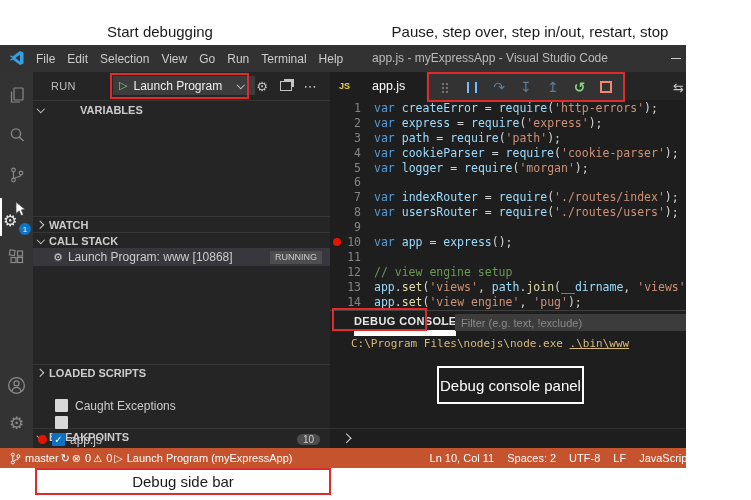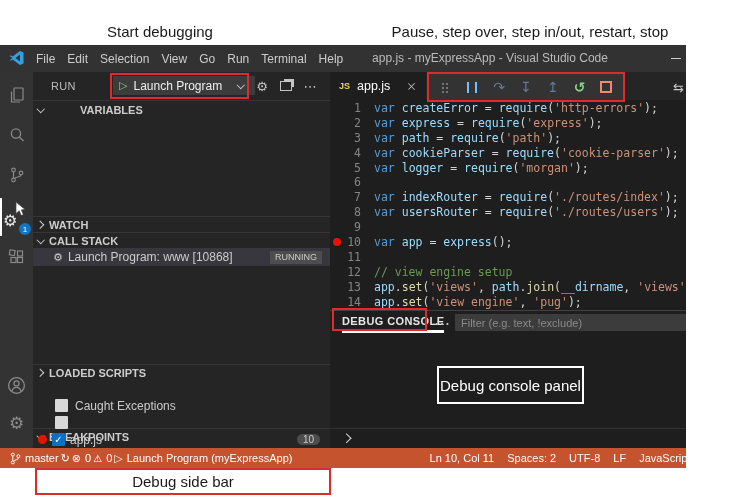--- a/index.html
+++ b/index.html
@@ -69,21 +69,21 @@
   .bp-row.with-dot{padding-left:5px;gap:5px;}
   .bp-reddot{width:9px;height:9px;border-radius:50%;background:#e51400;flex:none;}
   .cb{width:13px;height:13px;background:#d8d8d8;border-radius:1px;flex:none;}
   .cb.checked{background:#0e70c4;color:#fff;font-size:10px;line-height:13px;text-align:center;}
   .cb.checked::before{content:"✓";}
   .badge-count{margin-left:auto;margin-right:10px;background:#4d4d4d;color:#cccccc;font-size:10px;padding:0px 6px;border-radius:8px;}
 
   
   .editorcol{position:absolute;left:330px;top:27px;right:0;bottom:20px;background:#1e1e1e;}
   .tabbar{position:absolute;top:0;left:0;right:0;height:28px;background:#252526;}
-  .tab{position:absolute;left:0;top:0;width:96px;height:28px;background:#1e1e1e;display:flex;align-items:center;padding:0 9px;gap:7px;box-sizing:border-box;}
+  .tab{position:absolute;left:0;top:0;width:96px;height:28px;background:#1e1e1e;display:flex;align-items:center;padding:0 9px;gap:22px;box-sizing:border-box;}
   .js-badge{color:#e8d44d;font-size:9px;font-weight:bold;}
   .tab-label{color:#ffffff;font-size:12.5px;flex:1;}
   .tab .x-icon{transform:scale(.8);}
   .dbg-toolbar{position:absolute;left:97px;top:0;width:188px;height:26px;background:#333333;border:2px solid #df2b2b;
                display:flex;align-items:center;justify-content:space-around;padding:0 3px;}
   .tb-btn{display:flex;align-items:center;justify-content:center;width:20px;height:20px;}
   .i-grip{position:relative;width:8px;height:11px;}
   .i-grip::before{content:"";position:absolute;left:1px;top:1px;width:2px;height:2px;border-radius:50%;background:#8a8a8a;
     box-shadow:0 4px 0 #8a8a8a,0 8px 0 #8a8a8a,4px 0 0 #8a8a8a,4px 4px 0 #8a8a8a,4px 8px 0 #8a8a8a;}
   .i-pause{width:6px;height:11px;border-left:2.5px solid #75beff;border-right:2.5px solid #75beff;}
@@ -107,22 +107,22 @@
   .bp-cell{width:13px;display:flex;align-items:center;justify-content:center;flex:none;height:100%;}
   .bp-dot{width:8px;height:8px;border-radius:50%;background:#e51400;}
   .ln{width:18px;text-align:right;color:#858585;margin-right:13px;flex:none;}
   .tok.kw{color:#569cd6;} .tok.id{color:#9cdcfe;} .tok.fn{color:#dcdcaa;}
   .tok.str{color:#ce9178;} .tok.pun{color:#d4d4d4;} .tok.com{color:#6a9955;}
   .ed-scroll{position:absolute;right:1px;top:58px;width:11px;height:6px;background:#5a5a5a;}
 
   
   .panel{position:absolute;left:0;right:0;top:238px;bottom:0;background:#1e1e1e;border-top:1px solid rgba(128,128,128,0.35);}
   .panel-head{position:absolute;top:0;left:0;right:0;height:24px;}
-  .panel-tab{position:absolute;left:12px;top:4px;font-size:11px;font-weight:bold;color:#e7e7e7;letter-spacing:.4px;
-             border-bottom:3px solid #ffffff;padding-bottom:3px;}
+  .panel-tab{position:absolute;left:24px;top:4px;font-size:11px;font-weight:bold;color:#e7e7e7;letter-spacing:.4px;
+             border-bottom:6px solid #ffffff;padding-bottom:3px;}
   .panel-more{position:absolute;left:103px;top:0;height:24px;width:18px;display:flex;align-items:center;justify-content:center;color:#c5c5c5;}
   .filter{position:absolute;left:125px;top:3px;width:238px;height:17px;background:#3c3c3c;border:none;outline:none;
           color:#cccccc;font-size:11px;padding:0 6px;font-family:"Liberation Sans",sans-serif;}
   .filter::placeholder{color:#8a8a8a;}
   .clear-ico{position:absolute;left:378px;top:8px;width:11px;height:1.2px;background:#c5c5c5;
              box-shadow:0 4px 0 #c5c5c5,0 8px 0 #c5c5c5;}
   .panel-collapse{position:absolute;left:400px;top:4px;width:16px;height:16px;display:flex;align-items:center;justify-content:center;}
   .console-out{position:absolute;top:26px;left:21px;font-family:"DejaVu Sans Mono",monospace;font-size:11px;color:#d7ba7d;white-space:pre;}
   .console-link{text-decoration:underline;}
   .console-input{position:absolute;left:0;right:0;bottom:2px;height:17px;border-top:1px solid rgba(255,255,255,0.1);display:flex;align-items:center;padding-left:9px;}
@@ -354,20 +354,21 @@
       <div class="panel">
         <div class="panel-head">
           <span class="panel-tab">DEBUG CONSOLE</span>
           <span class="panel-more ico g-more"></span>
           <input class="filter" value="" placeholder="Filter (e.g. text, !exclude)" style="">
           <span class="clear-ico"></span>
           <span class="panel-collapse">
               <span class="chev up"></span>
             </span>
         </div>
+        <div class="console-out"><span>C:\Program Files\nodejs\node.exe </span><span class="console-link">.\bin\www</span></div>
         <div class="console-input">
           <span class="chev right"></span>
         </div>
       </div>
     </div>
 
     <div class="statusbar">
       <div class="sb-group-left">
           <span class="sb-item">
             <svg class="sb-ico" width="11" height="13" viewBox="0 0 11 13" fill="none" stroke="#fff" stroke-width="1">

